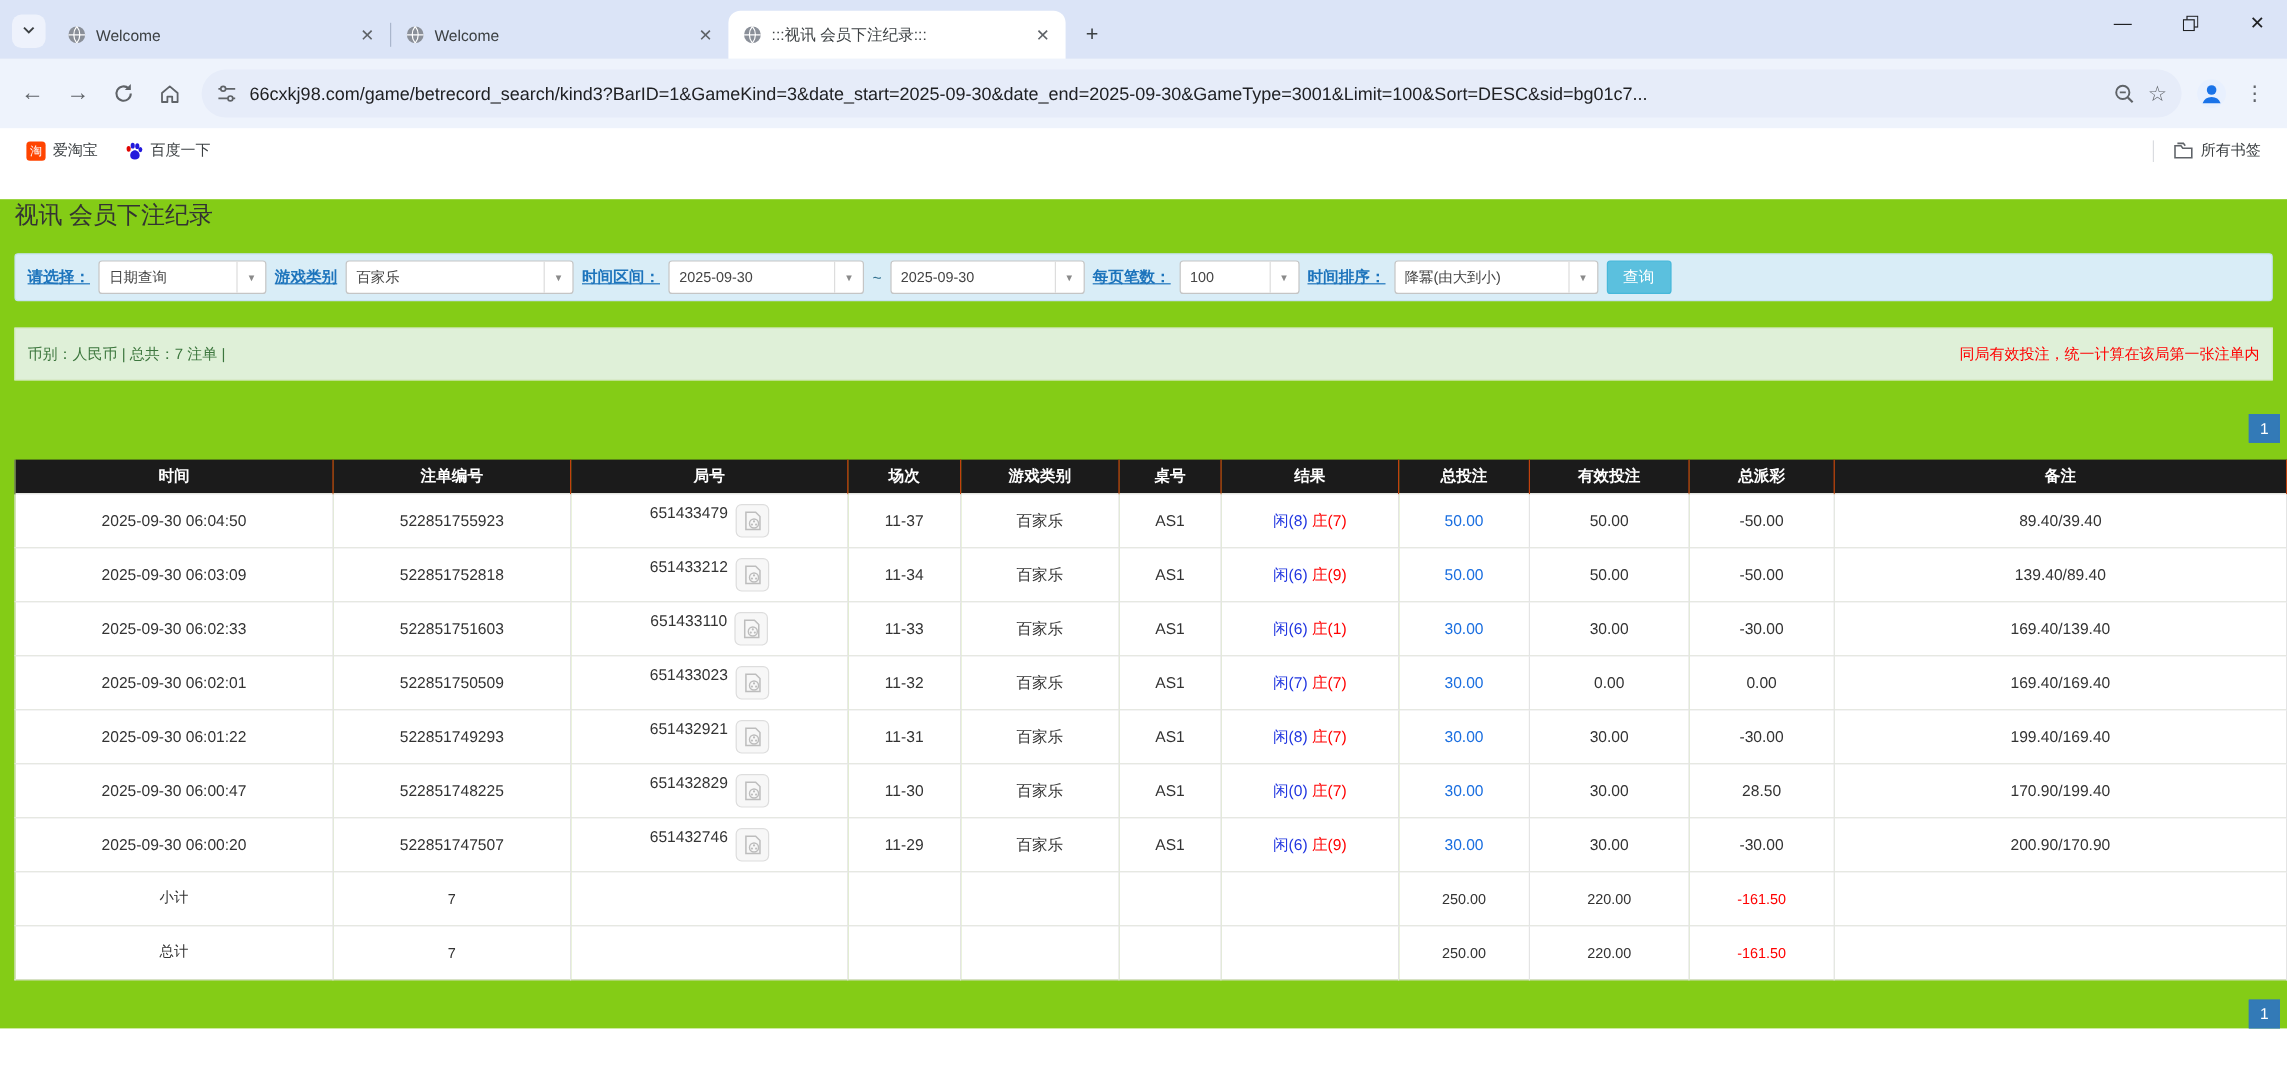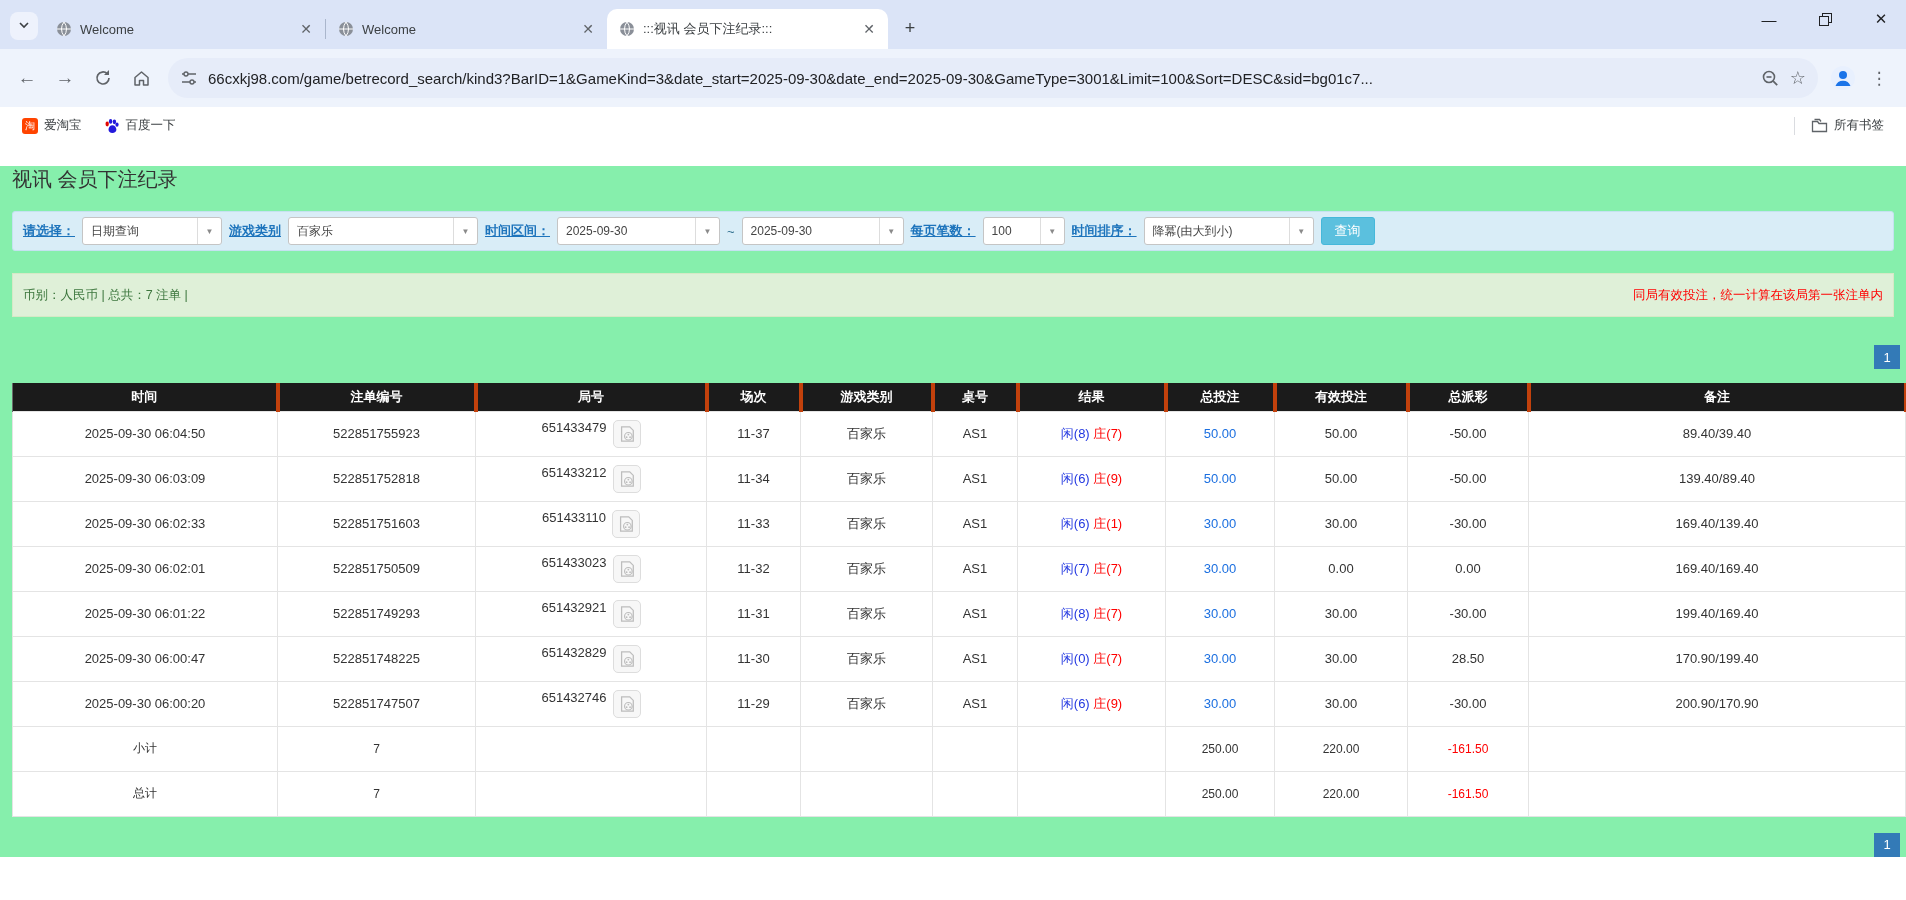--- a/index.html
+++ b/index.html
@@ -35,21 +35,21 @@
     justify-content:center; cursor:pointer; }
 
   .bookmarks { height:37px; background:#fff; display:flex; align-items:center; padding:0 14px; gap:6px; font-size:12.5px; color:#3c4043; }
   .bm-item { display:flex; align-items:center; gap:6px; padding:4px 8px; border-radius:6px; cursor:pointer; }
   .tb-icon { width:16px; height:16px; background:#ff4400; border-radius:3px; color:#fff; font-size:10px;
     display:flex; align-items:center; justify-content:center; }
   .bm-right { margin-left:auto; display:flex; align-items:center; gap:8px; }
   .bm-sep { width:1px; height:18px; background:#dadce0; }
 
   
-  .content { background:#86efac; }
+  .content { background:#84cc16; }
   .page-title { font-size:20px; font-weight:400; color:#333; margin:22px 0 0 12px; }
 
   .filterbar { margin:18px 12px 0 12px; height:40px; background:#d9edf7; border:1px solid #c5e2f0;
     border-radius:3px; display:flex; align-items:center; padding:0 10px; gap:7px; font-size:13px; }
   .flabel { color:#1d74bc; font-weight:bold; white-space:nowrap;text-decoration:underline; }
   .combo { display:inline-flex; align-items:stretch; background:#fff; border:1px solid #c5c5c5;
     border-radius:3px; height:28px; cursor:pointer; }
   .combo .val { display:flex; align-items:center; padding:0 8px; font-size:12px; color:#444; flex:1;
     white-space:nowrap; overflow:hidden; }
   .combo .btn { width:24px; display:flex; align-items:center; justify-content:center;
@@ -65,21 +65,21 @@
 
   .pager { display:flex; justify-content:flex-end; margin:0 6px 0 0; }
   .pager.top { margin-top:28px; }
   .pager.bottom { margin-top:16px; }
   .page-box { min-width:26px; height:24px; background:#337ab7; border:1px solid #337ab7; color:#fff;
     font-size:13px; display:flex; align-items:center; justify-content:center; cursor:pointer; }
 
   table.bets { margin:14px 0 0 12px; width:1893px; border-collapse:collapse; table-layout:fixed;
     font-size:13px; }
   table.bets thead th { background:#1b1b1b; color:#fff; font-weight:bold; height:28px;
-    border-right:4px solid #c2410c; border-left:1px solid #6b6b6b; }
+    border-right:1px solid #c2410c; border-left:1px solid #6b6b6b; }
   table.bets tbody td { height:45px; text-align:center; color:#333;
     border:1px solid #e4e4e4; background:#fff; }
   .round-wrap { display:inline-flex; align-items:flex-start; gap:6px; }
   .video-btn { width:28px; height:28px; background:#f7f7f7; border:1px solid #ddd; border-radius:5px;
     display:inline-flex; align-items:center; justify-content:center; cursor:pointer; }
   .res-player { color:#2136e0; }
   .res-banker { color:#ff0000; }
   .bet-link { color:#1b6fe0; text-decoration:none; cursor:pointer; }
   td.neg, .totals-row td.neg { color:#ff0000; }
 
@@ -224,21 +224,21 @@
       <span class="val">2025-09-30</span>
       <span class="btn">▼</span>
     </span>
     <span class="tilde">~</span>
     <span class="combo" style="width:162px">
       <span class="val">2025-09-30</span>
       <span class="btn">▼</span>
     </span>
 
     <span class="flabel">每页笔数：</span>
-    <span class="combo" style="width:82px">
+    <span class="combo" style="width:100px">
       <span class="val">100</span>
       <span class="btn">▼</span>
     </span>
 
     <span class="flabel">时间排序：</span>
     <span class="combo" style="width:170px">
       <span class="val">降冪(由大到小)</span>
       <span class="btn">▼</span>
     </span>
 

